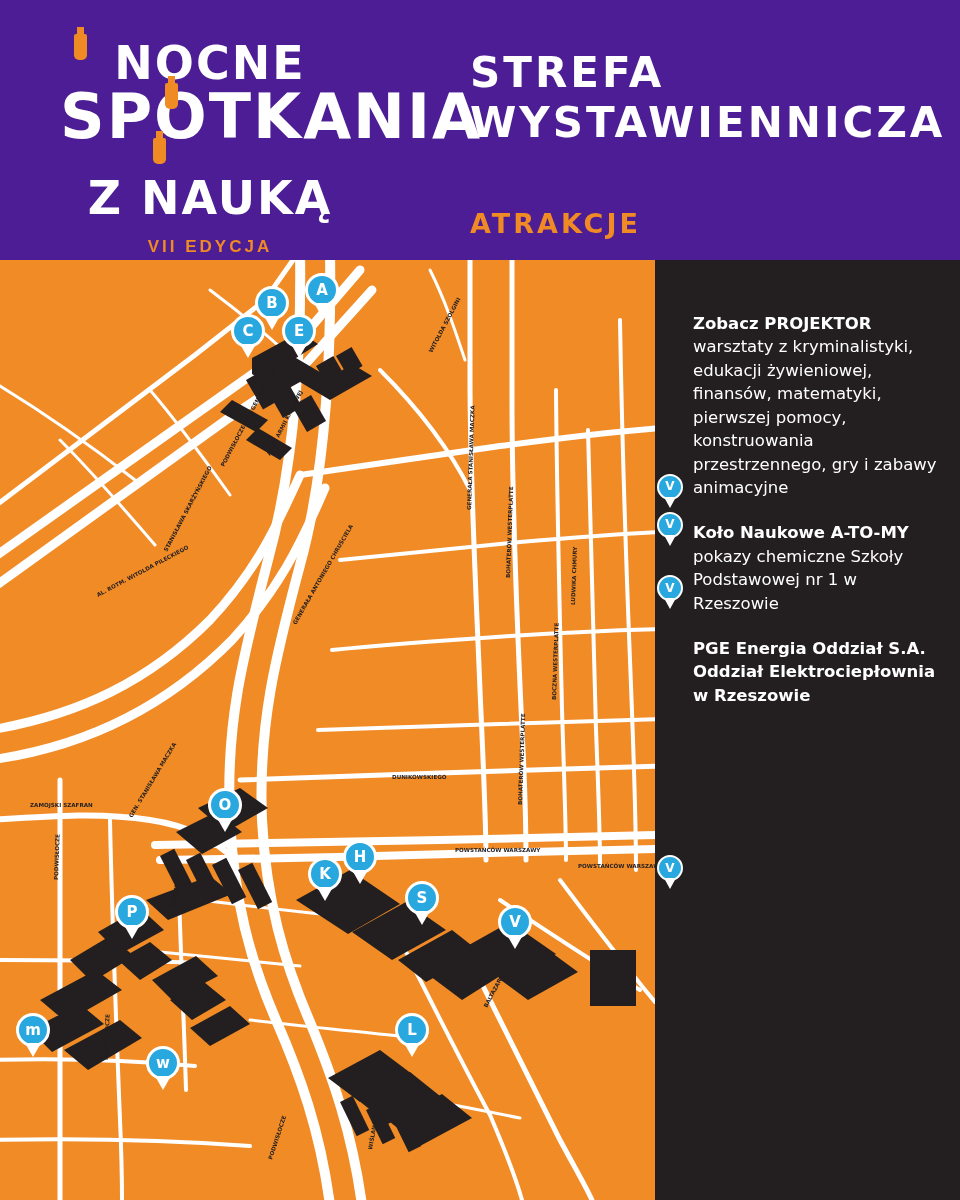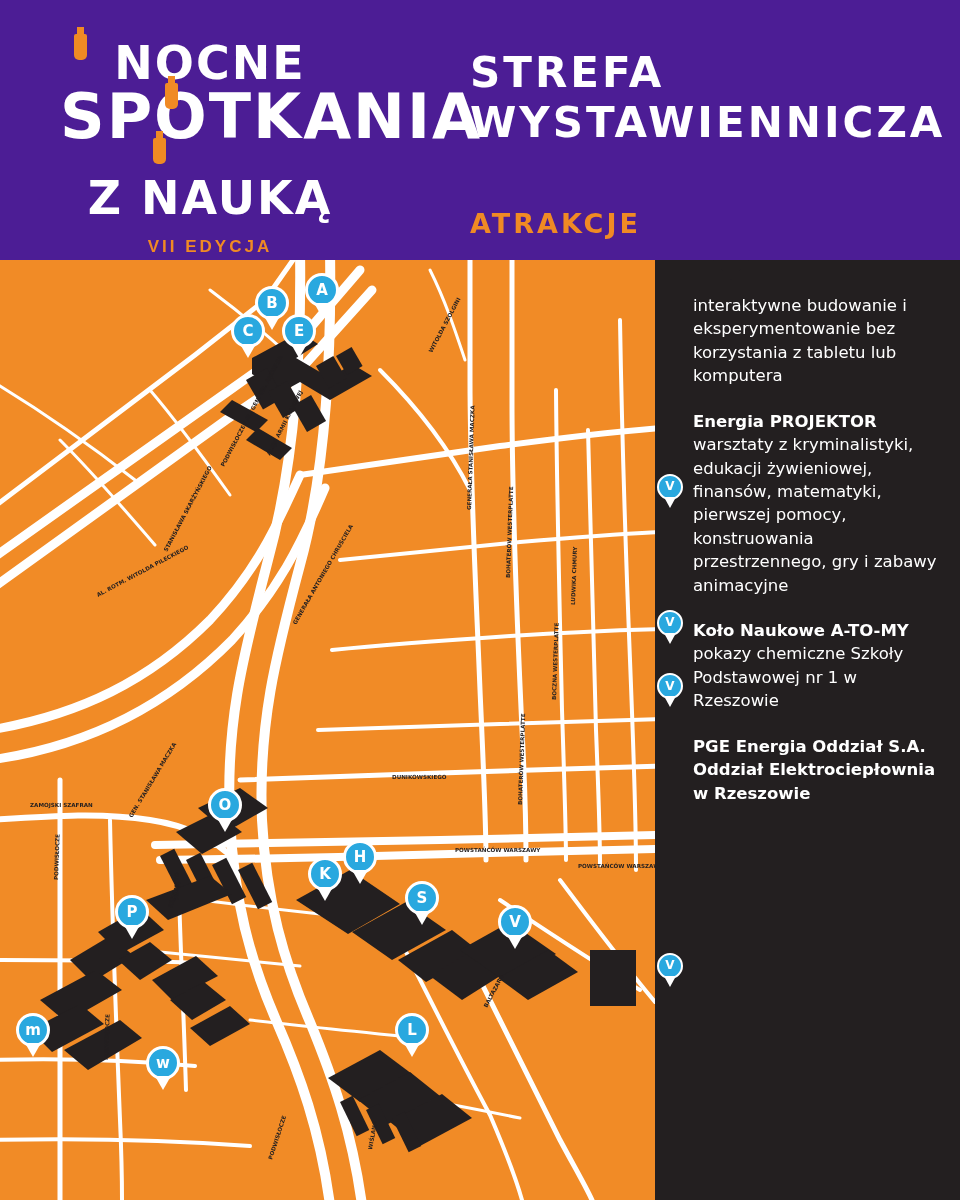--- a/index.html
+++ b/index.html
@@ -374,28 +374,27 @@
         <span>L</span>
       </div>
   </div>
 
   <div id="panel">
 
     <div class="entry" style="margin-top:4px;">
       <div class="entry-pin" style="top:180px;">
         <span>V</span>
       </div>
-      <span class="desc">interaktywne budowanie i eksperymentowanie bez korzystania z tabletu lub komputera</span>
     </div>
 
     <div class="entry">
       <div class="entry-pin" style="top:200px;">
         <span>V</span>
       </div>
-      <span class="ttl">Energia PROJEKTOR</span>
+      <span class="ttl">Zobacz PROJEKTOR</span>
       <span class="desc">warsztaty z kryminalistyki, edukacji żywieniowej, finansów, matematyki, pierwszej pomocy, konstruowania przestrzennego, gry i zabawy animacyjne</span>
     </div>
 
     <div class="entry">
       <div class="entry-pin" style="top:54px;">
         <span>V</span>
       </div>
       <span class="ttl">Koło Naukowe A-TO-MY</span>
       <span class="desc">pokazy chemiczne Szkoły Podstawowej nr 1 w Rzeszowie</span>
     </div>

